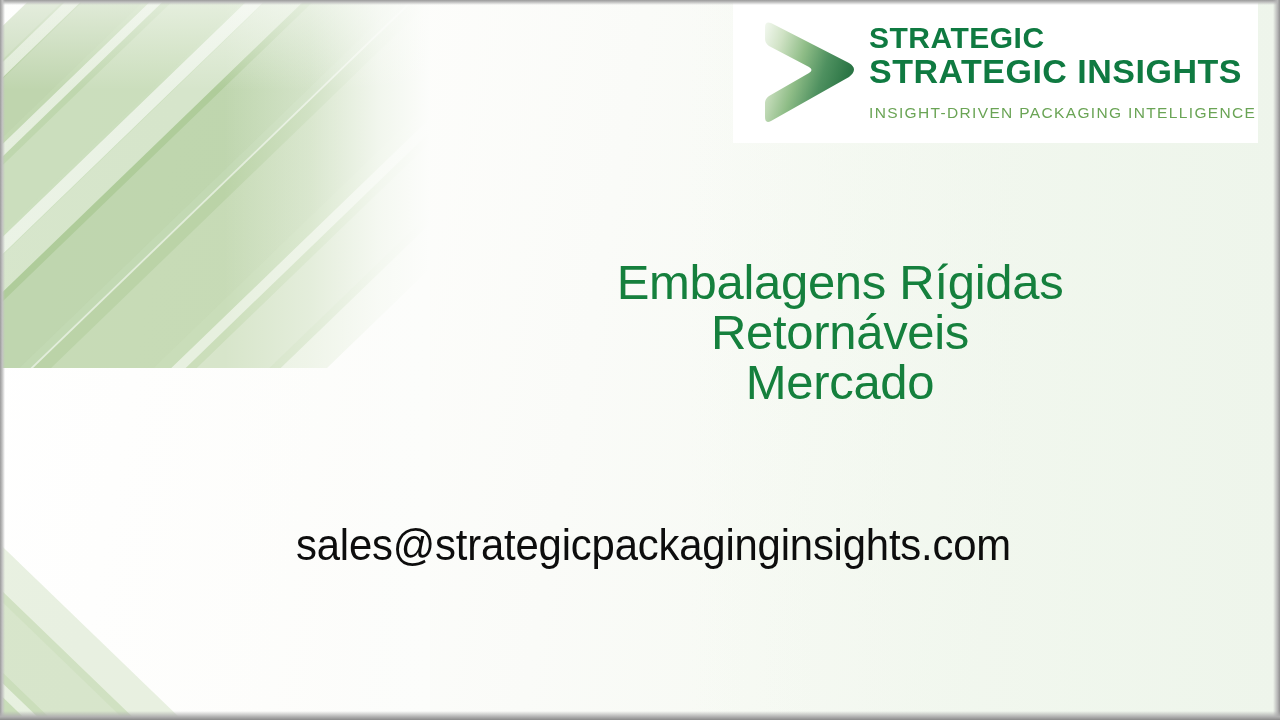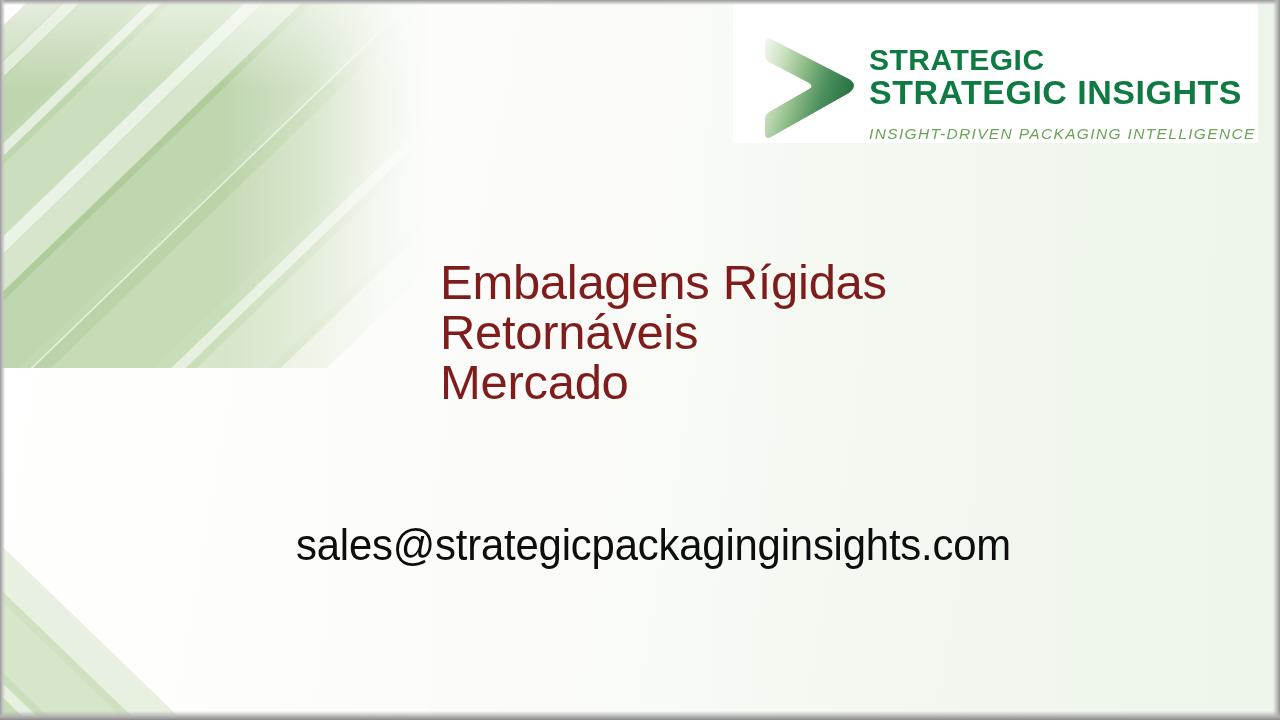--- a/index.html
+++ b/index.html
@@ -93,21 +93,21 @@
 
   
   .logo-box {
     position: absolute;
     left: 733px;
     top: 0px;
     width: 525px;
     height: 143px;
     background: #ffffff;
     display: flex;
-    align-items: flex-end;
+    align-items: center;
     overflow: hidden;
   }
   .logo-mark {
     position: relative;
     width: 104px;
     height: 110px;
     margin-left: 24px;
     margin-right: 8px;
     flex: 0 0 auto;
   }
@@ -125,31 +125,30 @@
     line-height: 1.02;
   }
   .logo-line1 { font-size: 30px; }
   .logo-line2 { font-size: 34px; }
   .logo-tag {
     margin-top: 15px;
     color: #6aa455;
     font-size: 15.5px;
     letter-spacing: 1.35px;
     white-space: nowrap;
-    font-style: italic;
   }
 
   
   .title {
     position: absolute;
     left: 440px;
     top: 258px;
     width: 800px;
-    text-align: left;
-    color: #7f1d1d;
+    text-align: center;
+    color: #15803d;
     font-size: 49px;
     line-height: 1.02;
     letter-spacing: -0.3px;
     white-space: pre-line;
   }
 
   
   .email {
     position: absolute;
     left: 296px;

